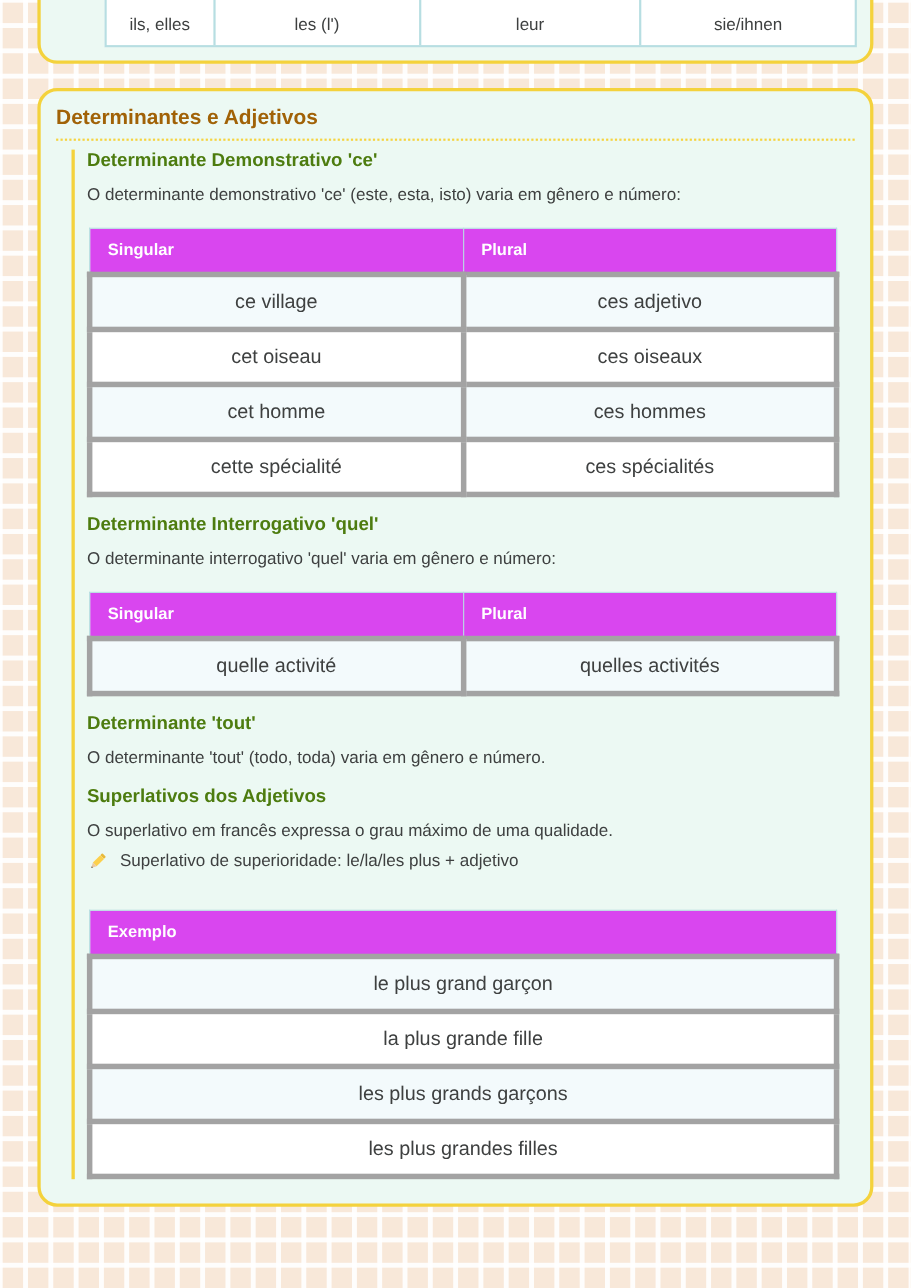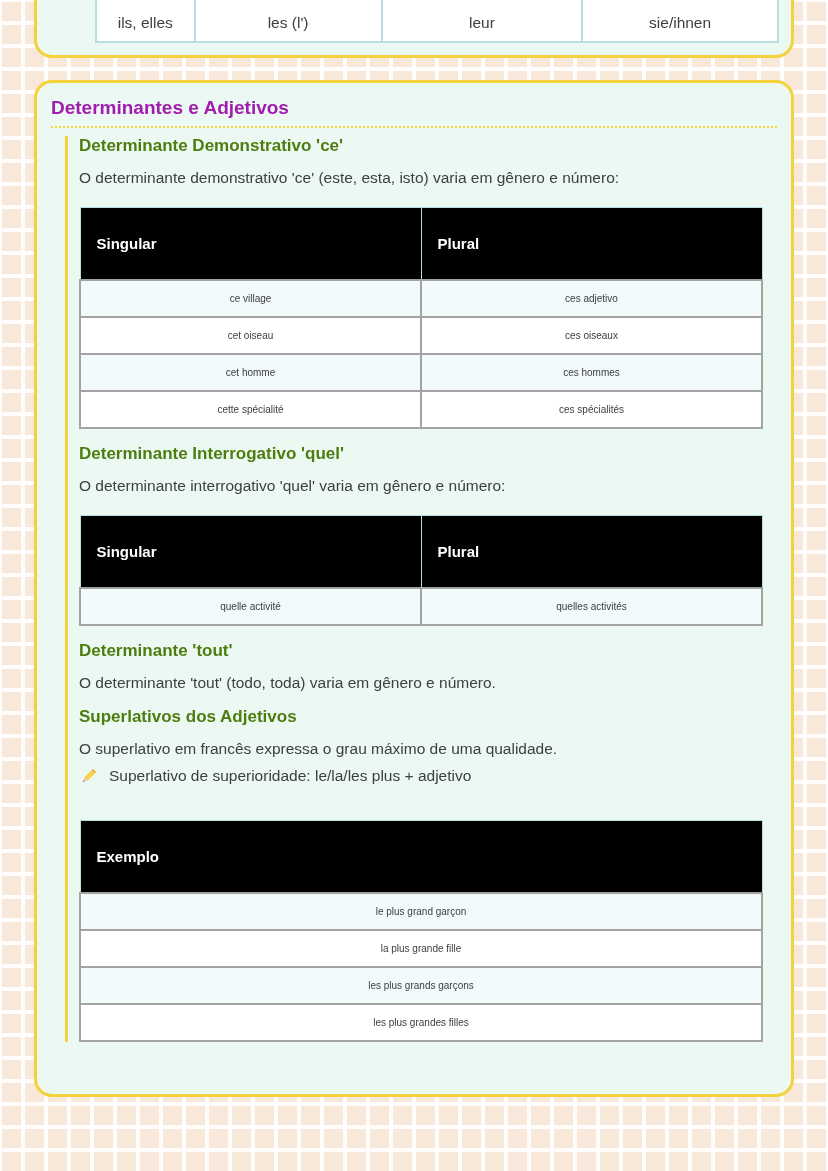--- a/index.html
+++ b/index.html
@@ -43,21 +43,21 @@
     border-right: 2px solid #b7dee2;
   }
   .top-cell:last-child { border-right: none; }
   .tc-1 { width: 14.5%; } .tc-2 { width: 27.5%; }
   .tc-3 { width: 29.5%; } .tc-4 { width: 28.5%; }
   
   .card-main { top: 80px; height: 1017px; padding: 14px; overflow: hidden; }
   .card-title {
     font-size: 19px;
     font-weight: bold;
-    color: #a21caf;
+    color: #a16207;
     line-height: 22px;
     padding-bottom: 7px;
     border-bottom: 2px dotted #f6d33e;
   }
   .sections {
     margin-top: 8px;
     margin-left: 14px;
     border-left: 3px solid #f4d23c;
     padding-left: 11px;
   }
@@ -69,34 +69,34 @@
     margin: 15px 0 12px;
   }
   .section:first-child .section-heading { margin-top: 2px; }
   .section-paragraph { font-size: 15.5px; line-height: 19px; }
   .grammar-table {
     border-collapse: collapse;
     width: calc(100% - 14px);
     margin: 20px 0 4px;
   }
   .grammar-table th {
-    background: #000000;
+    background: #d946ef;
     color: #ffffff;
     font-size: 15px;
     font-weight: bold;
     text-align: left;
-    padding: 27px 16px;
+    padding: 11px 16px;
     border: 1px solid #b7dee2;
   }
   .grammar-table td {
     background: #ffffff;
-    font-size: 10px;
+    font-size: 18px;
     text-align: center;
     padding: 12px 16px;
-    border: 2px solid #a3a3a3;
+    border: 5px solid #a3a3a3;
   }
   .grammar-table tbody tr:nth-child(odd) td { background: #f3fafc; }
   .two-col td { width: 50%; }
   .bullets { margin-top: 6px; }
   .bullet { display: flex; align-items: center; line-height: 24px; }
   .pencil { width: 19px; height: 19px; margin-right: 11px; flex: 0 0 auto; }
   .bullet-text { font-size: 15.5px; }
   .example-table { margin-top: 32px; }
 </style>
 </head>

